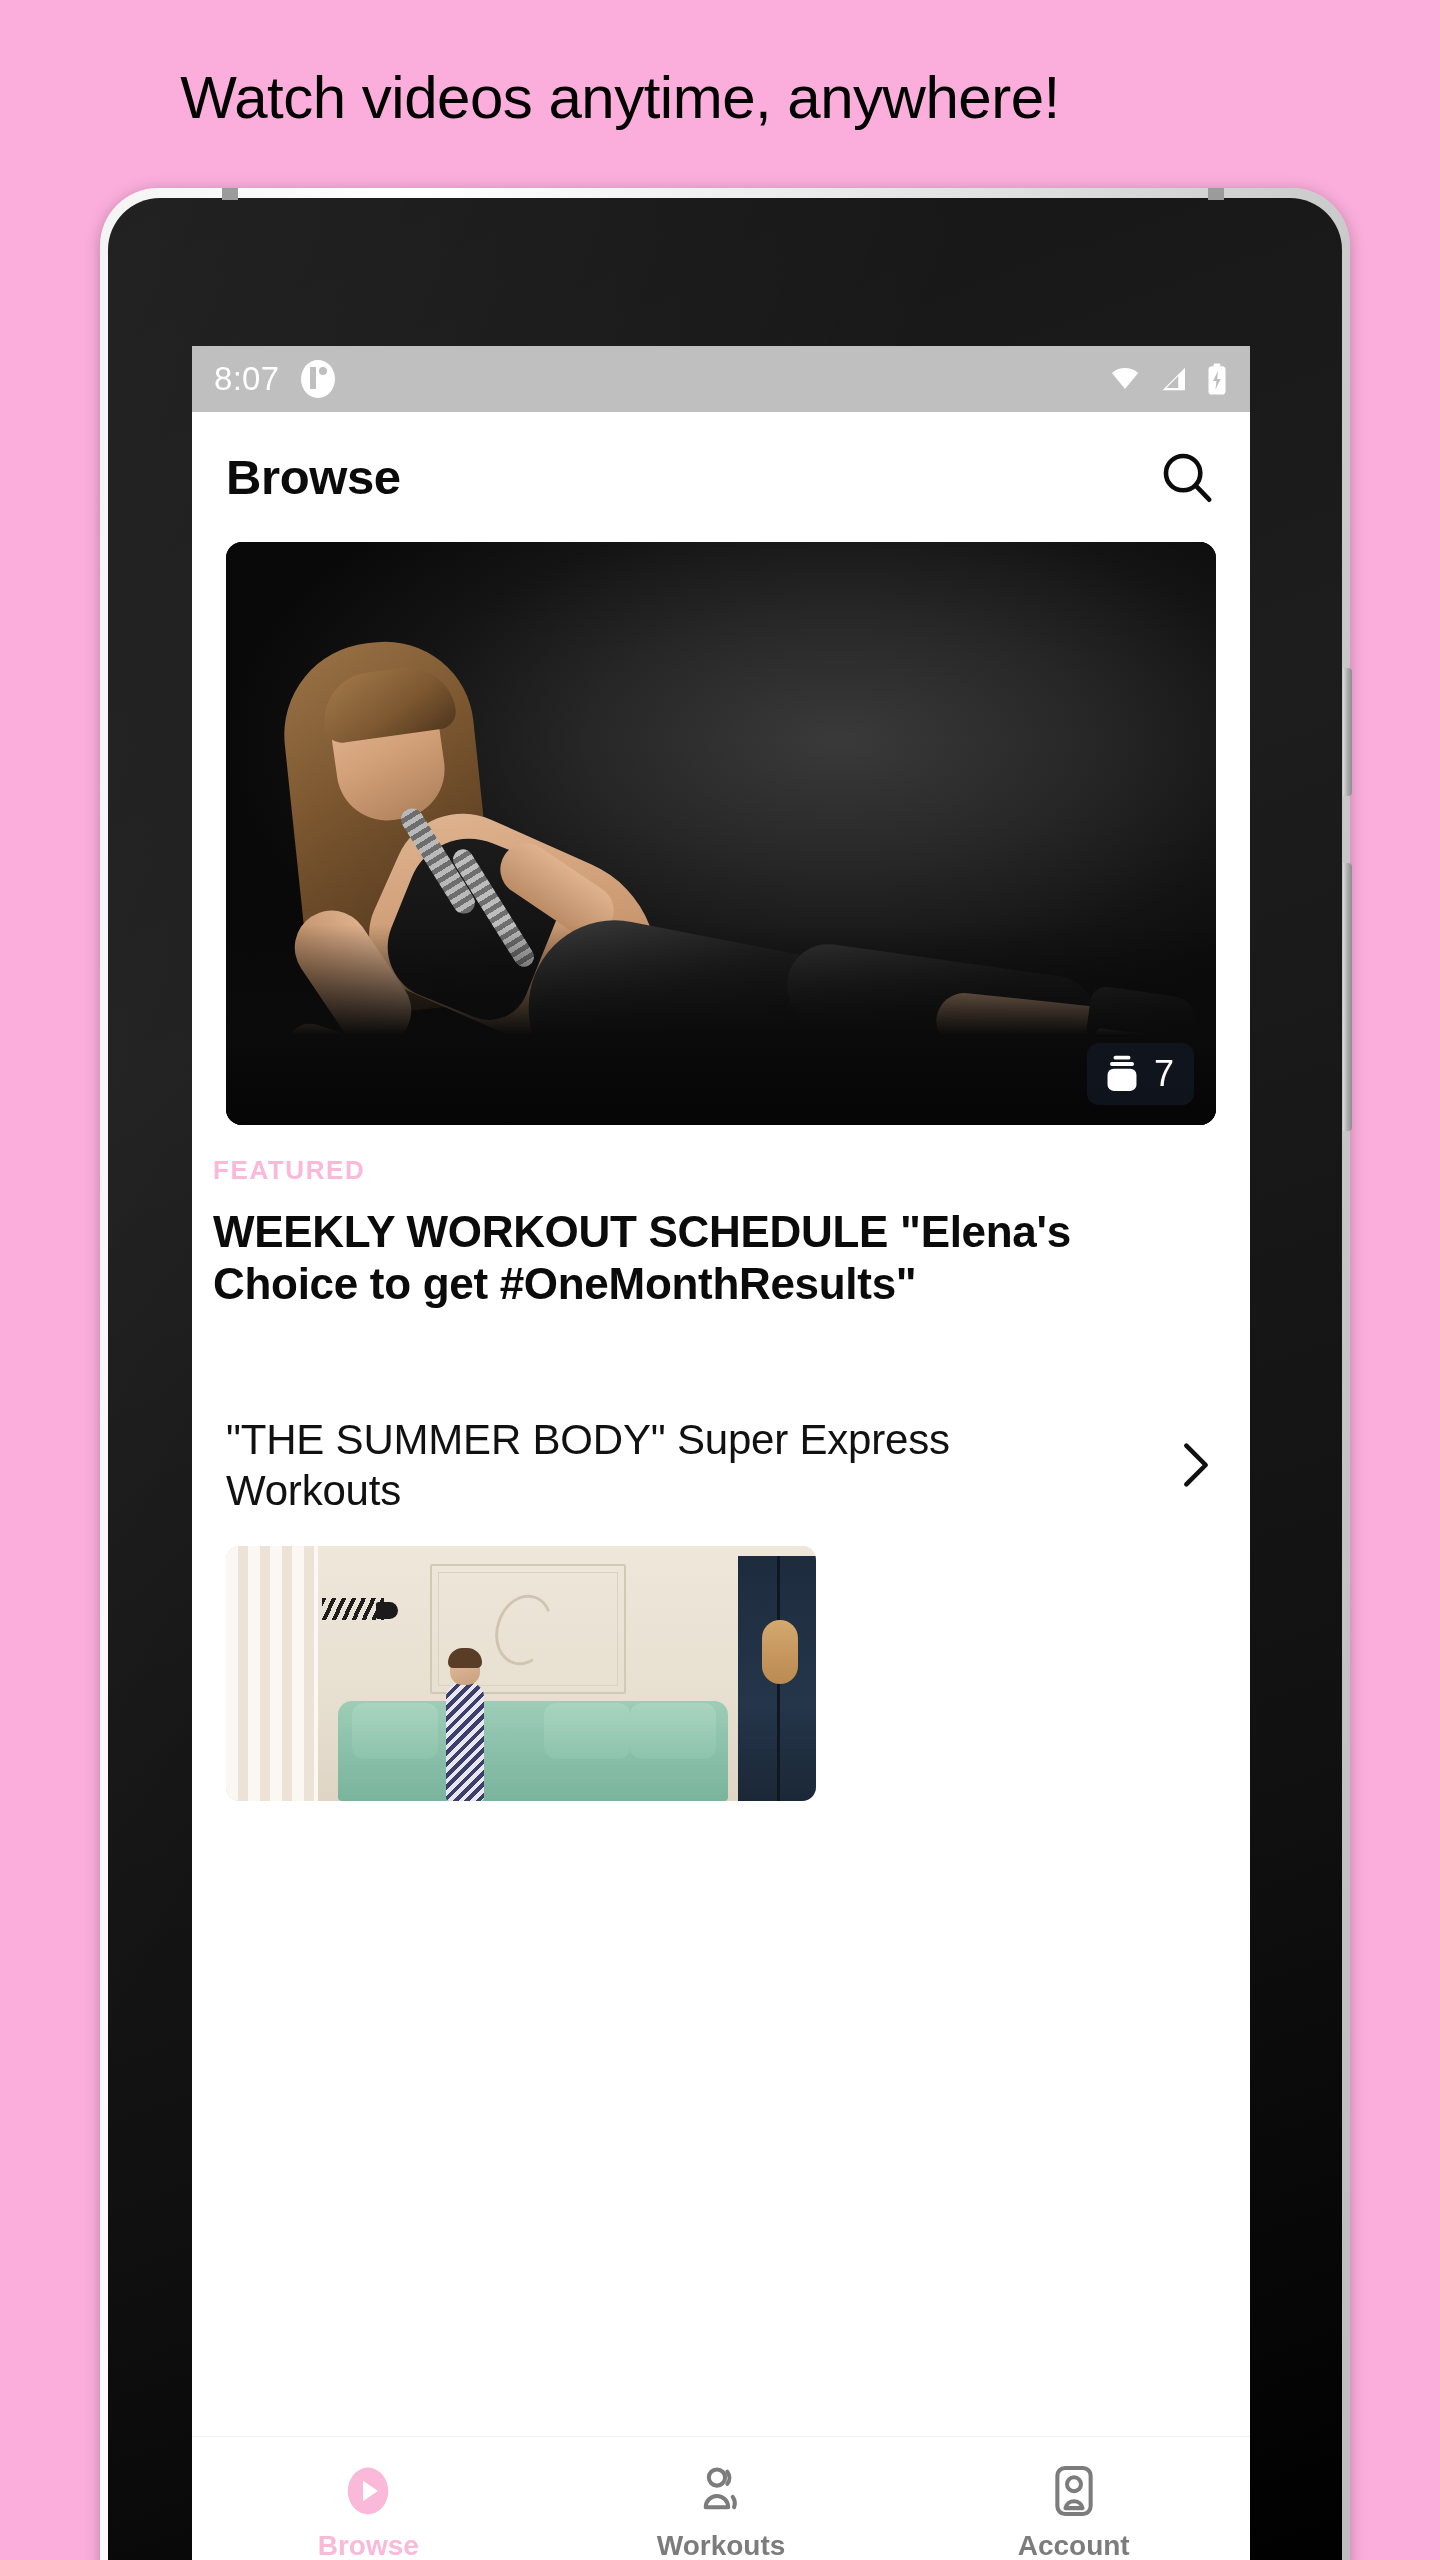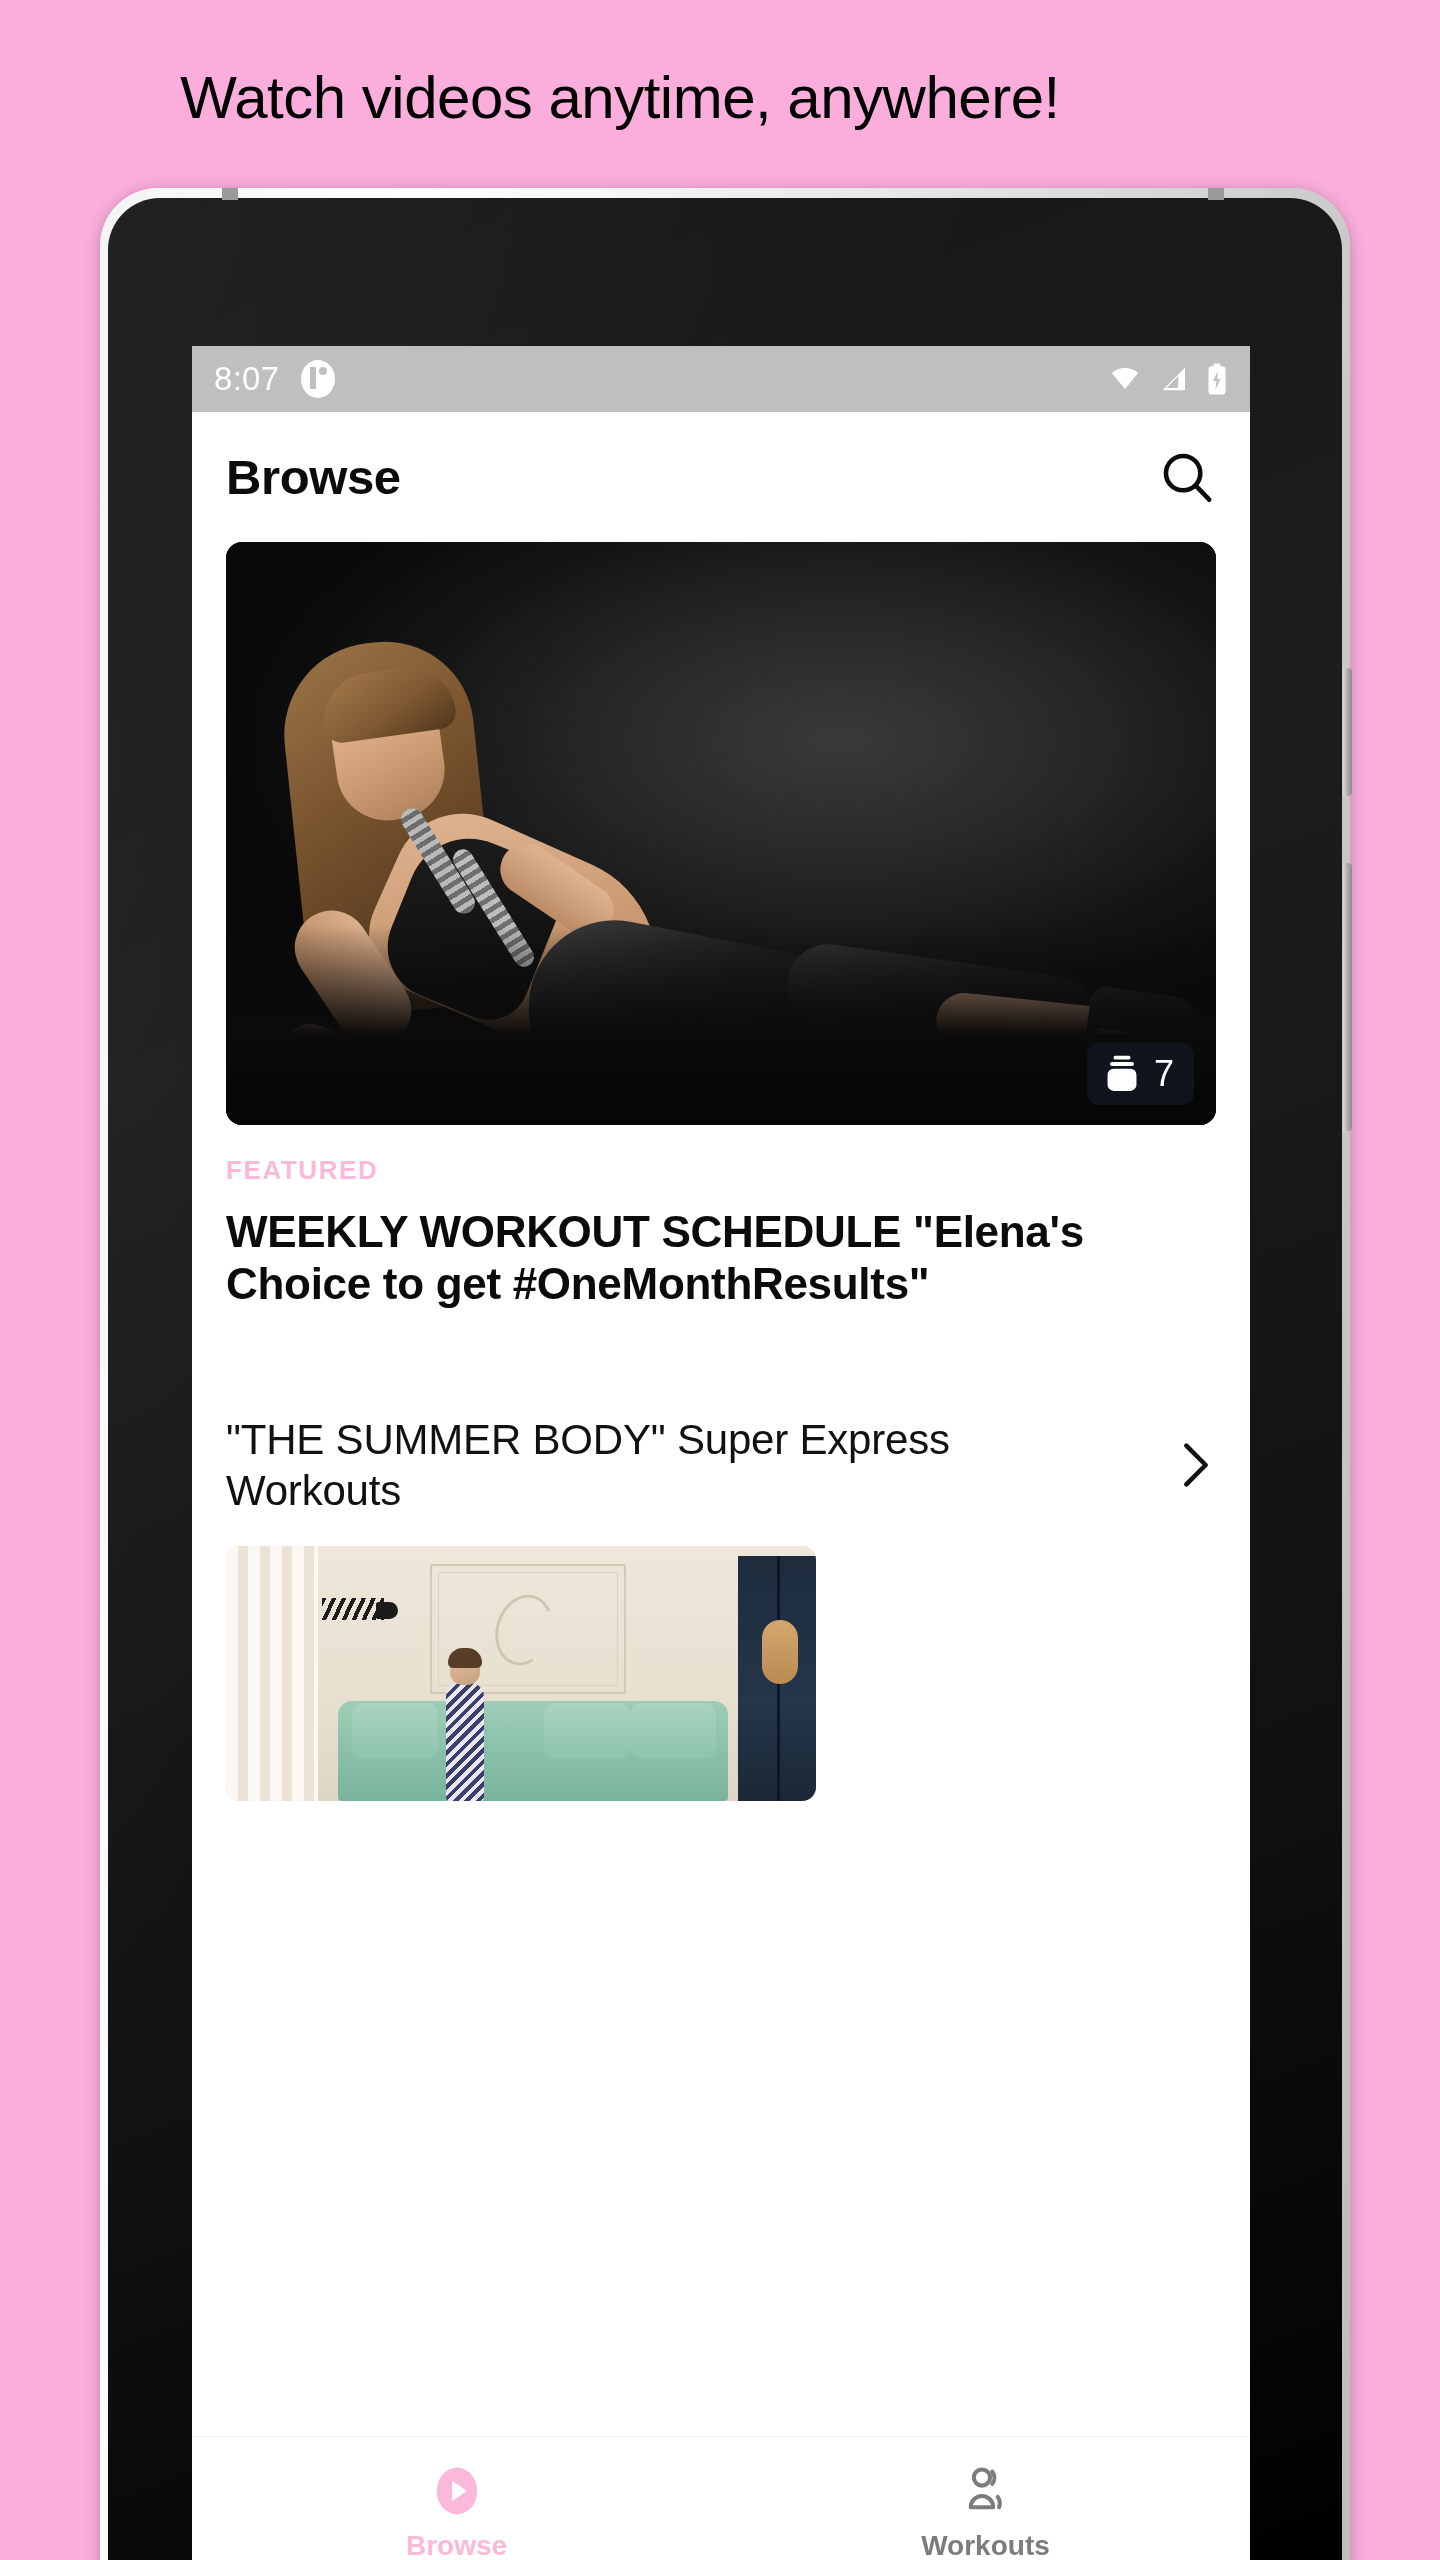--- a/index.html
+++ b/index.html
@@ -214,21 +214,21 @@
   .count-badge{
     position:absolute; right:22px; bottom:20px;
     height:62px; padding:0 20px 0 16px;
     background:rgba(17,22,31,.88);
     border-radius:12px;
     display:flex; align-items:center; gap:13px;
   }
   .count-num{ color:#fff; font-size:36px; font-weight:400; }
 
   
-  .featured-block{ padding:30px 34px 0 34px; }
+  .featured-block{ padding:30px 34px 0 21px; }
   .featured-kicker{
     color:#FBB9DA; font-size:26px; font-weight:700;
     letter-spacing:1.6px;
   }
   .featured-title{
     margin-top:20px; font-size:44px; font-weight:700;
     color:#0b0b0b; line-height:1.18; letter-spacing:-.3px;
   }
 
   
@@ -452,17 +452,25 @@
       </div>
       <div class="tab">
         <svg class="tab-icon" viewBox="0 0 24 24">
           <circle cx="10.2" cy="6" r="3.6" fill="none" stroke="#7c7c7c" stroke-width="1.8"></circle>
           <path d="M14.8 3.4 A4.4 4.4 0 0 1 14.8 8.8" fill="none" stroke="#7c7c7c" stroke-width="1.8" stroke-linecap="round"></path>
           <path d="M5.2 19.2 A5 5 0 0 1 15.2 19.2 Z" fill="none" stroke="#7c7c7c" stroke-width="1.8" stroke-linejoin="round"></path>
           <path d="M17.2 14.6 A5 5 0 0 1 17.8 19.2" fill="none" stroke="#7c7c7c" stroke-width="1.8" stroke-linecap="round"></path>
         </svg>
         <div class="tab-label">Workouts</div>
       </div>
+      <div class="tab">
+        <svg class="tab-icon" viewBox="0 0 24 24">
+          <rect x="4.6" y="1.8" width="14.8" height="20.4" rx="3.4" fill="none" stroke="#7c7c7c" stroke-width="1.8"></rect>
+          <circle cx="12" cy="9" r="3.1" fill="none" stroke="#7c7c7c" stroke-width="1.8"></circle>
+          <path d="M8.2 19.6 A3.9 3.9 0 0 1 15.8 19.6 Z" fill="none" stroke="#7c7c7c" stroke-width="1.8" stroke-linejoin="round"></path>
+        </svg>
+        <div class="tab-label">Account</div>
+      </div>
     </div>
 
   </div>
 
 </div>
 
 </body></html>

